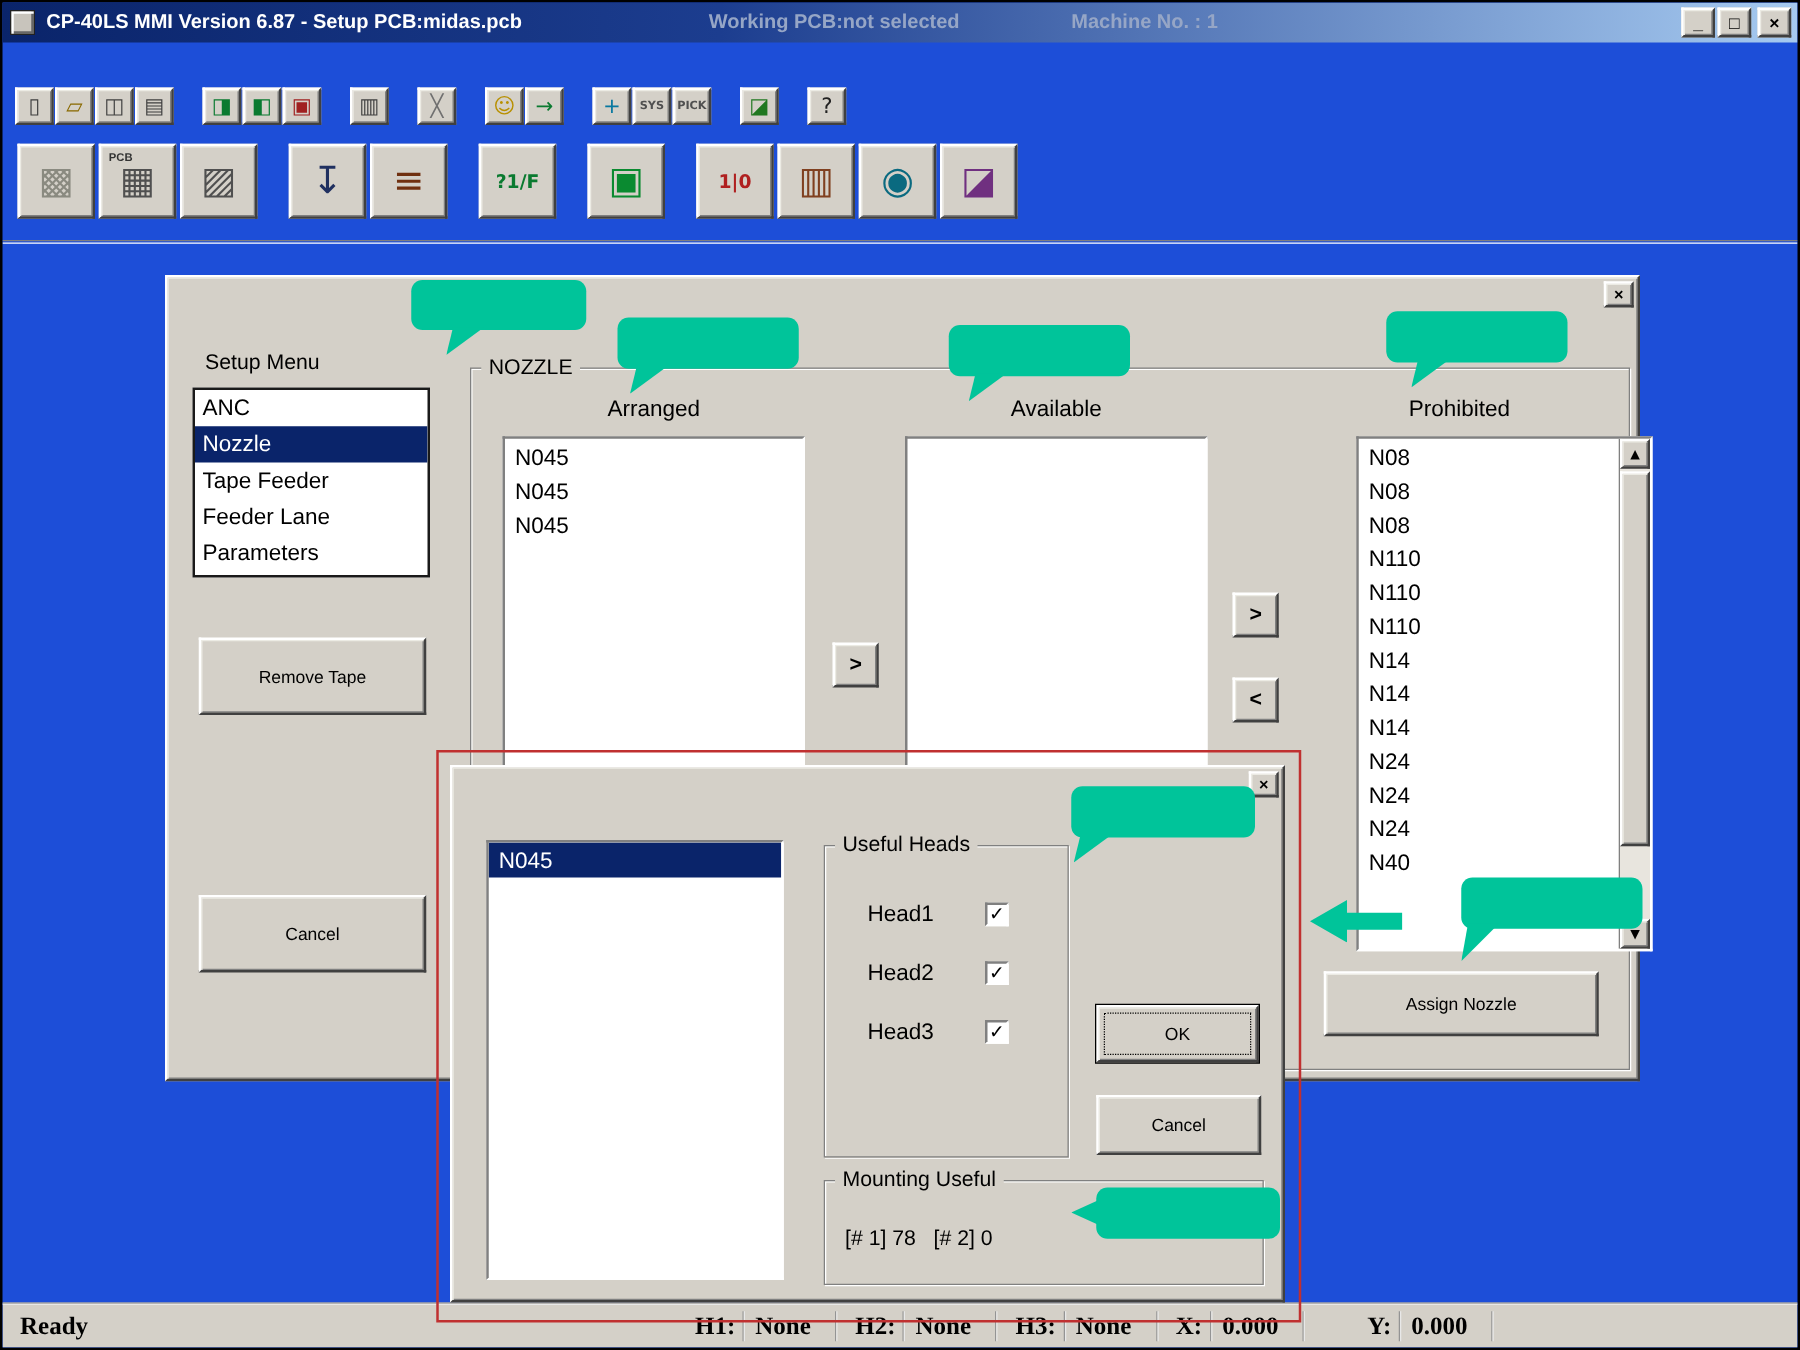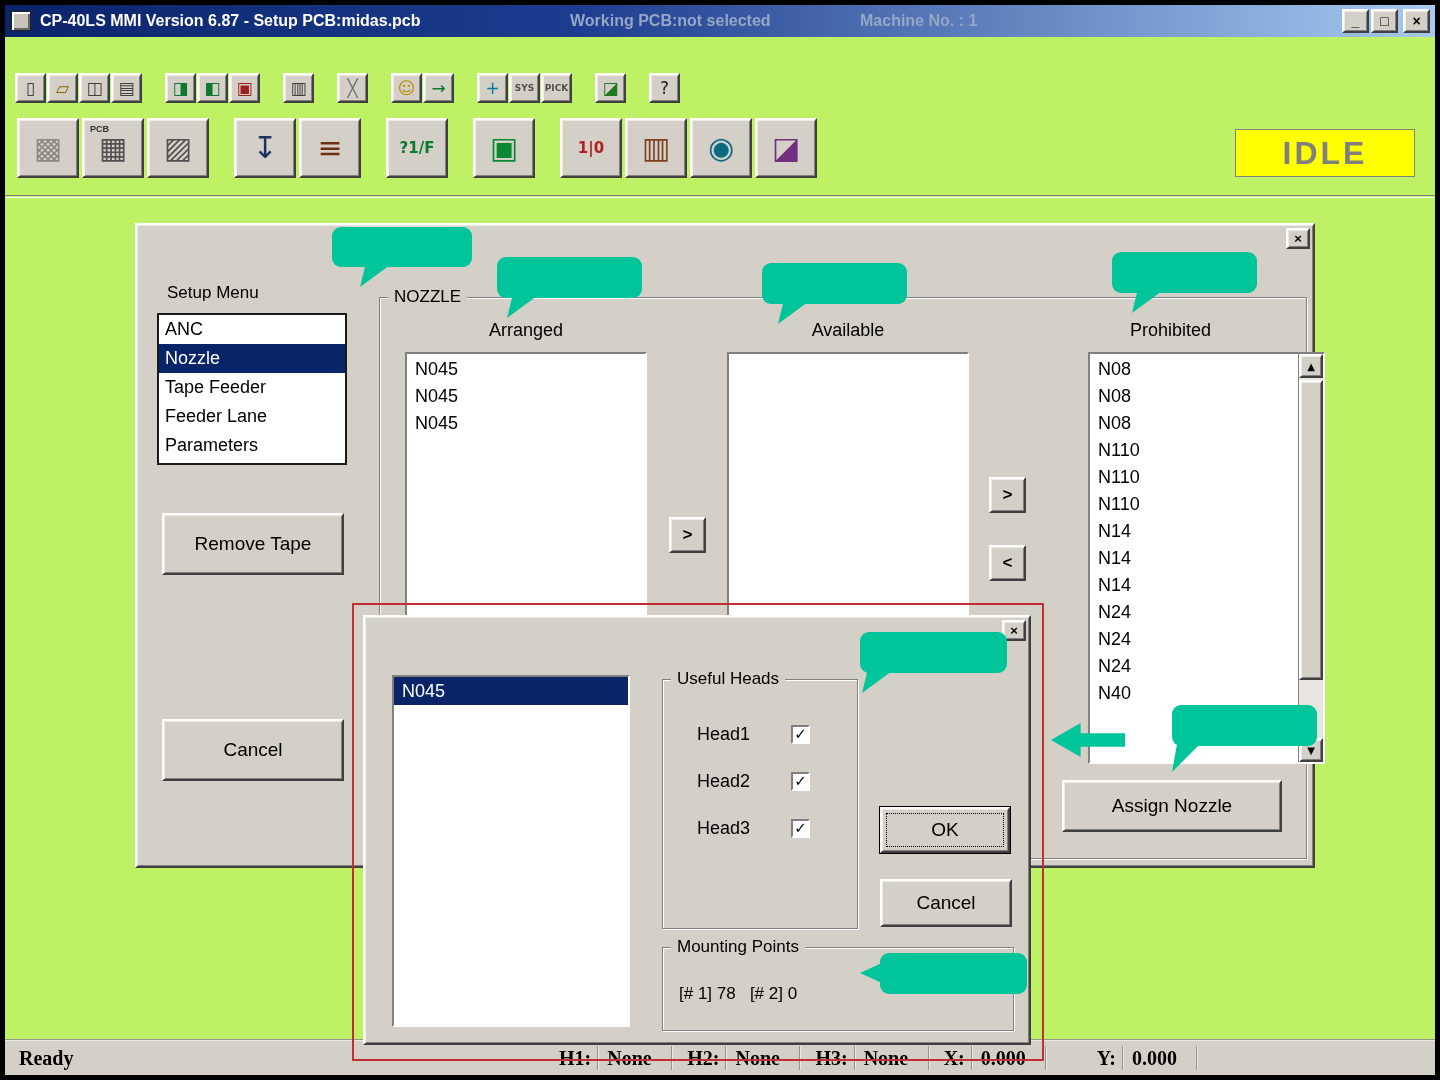--- a/index.html
+++ b/index.html
@@ -1,17 +1,17 @@
 <!DOCTYPE html>
 <html><head>
 <meta charset="utf-8">
 <style>
   * { box-sizing: border-box; margin: 0; padding: 0; }
   body { background:#555; font-family:"Liberation Sans", sans-serif; }
-  .screen { position:relative; width:1440px; height:1080px; background:#bef264; overflow:hidden; border:5px solid #000000; }
+  .screen { position:relative; width:1440px; height:1080px; background:#1d4ed8; overflow:hidden; border:2px solid #000000; }
 
   
   .raised { background:#d4d0c8; border:2px solid; border-color:#ffffff #404040 #404040 #ffffff;
             box-shadow: inset 1px 1px 0 #ecebe4, inset -1px -1px 0 #808080; }
   .sunken-white { background:#ffffff; border:2px solid; border-color:#808080 #ffffff #ffffff #808080; }
   .groupbox { position:absolute; border:1px solid #808080; box-shadow: inset 1px 1px 0 #ffffff, 1px 1px 0 #ffffff; }
   .grp-label { position:absolute; top:-11px; left:8px; background:#d4d0c8; padding:0 6px; font-size:17px; }
 
   
   .titlebar { position:absolute; left:0; top:0; width:100%; height:32px; color:#fff;
@@ -57,21 +57,21 @@
   .dlg-main { left:130px; top:218px; width:1180px; height:645px; z-index:1; }
   .dlg-inner { left:358px; top:610px; width:668px; height:430px; z-index:3; }
   .dlg-title { position:absolute; left:4px; top:4px; right:4px; height:28px; color:#fff; font-weight:bold;
     font-size:16px; display:flex; align-items:center; padding-left:8px;
     background:linear-gradient(90deg,#0a246a 0%,#2a4a9a 45%,#a6caf0 100%); }
   .dlg-inner .dlg-title { height:26px; font-size:15px; }
   .dlg-close { position:absolute; right:3px; top:3px; width:24px; height:21px; font:bold 13px "Liberation Sans",sans-serif;
     color:#000; display:flex; align-items:center; justify-content:center; }
 
   .lab { position:absolute; font-size:17px; color:#000; }
-  .btn { font-family:inherit; font-size:19px; color:#000; display:flex; align-items:center; justify-content:center; position:absolute; }
+  .btn { font-family:inherit; font-size:14px; color:#000; display:flex; align-items:center; justify-content:center; position:absolute; }
 
   
   .lab-setup-menu { left:30px; top:58px; }
   .setup-list { position:absolute; left:20px; top:88px; width:190px; height:152px; background:#fff;
     border:2px solid #1a1a1a; font-size:18px; overflow:hidden; }
   .setup-list .list-item { height:29px; line-height:29px; padding-left:6px; white-space:nowrap; }
   .list-item.selected { background:#0a246a; color:#fff; }
   .btn-remove-tape { left:25px; top:288px; width:182px; height:62px; }
   .btn-optimization { left:25px; top:404px; width:182px; height:62px; }
   .btn-cancel-main { left:25px; top:494px; width:182px; height:62px; }
@@ -283,21 +283,20 @@
         <span class="mini-label"></span>
         <span class="glyph" style="color: rgb(10, 106, 128);">◉</span>
       </button>
 
       <button class="tbtn large raised">
         <span class="mini-label"></span>
         <span class="glyph" style="color: rgb(112, 48, 128);">◪</span>
       </button>
     </div>
 
-  <div class="idle-box">IDLE</div>
   <div class="tb-divider"></div>
 
   <div class="dialog dlg-main raised">
     <button class="dlg-close raised">×</button>
 
     <div class="lab lab-setup-menu">Setup Menu</div>
     <div class="setup-list">
 
     <div class="list-item">ANC</div>
         <div class="list-item selected">Nozzle</div>
@@ -393,21 +392,21 @@
               <span class="check">✓</span>
             </span>
           </div>
         </div>
     </div>
 
     <button class="btn raised btn-ok">OK</button>
     <button class="btn raised btn-cancel-inner">Cancel</button>
 
     <div class="groupbox grp-mount">
-      <span class="grp-label">Mounting Points</span>
+      <span class="grp-label">Mounting Useful</span>
       <span class="mount-value">[# 1] 78   [# 2] 0</span>
     </div>
   </div>
 
   <div class="red-rect"></div>
 
   <div class="callout c1">
       <span class="tail"></span>
     </div>
   <div class="callout c2">

